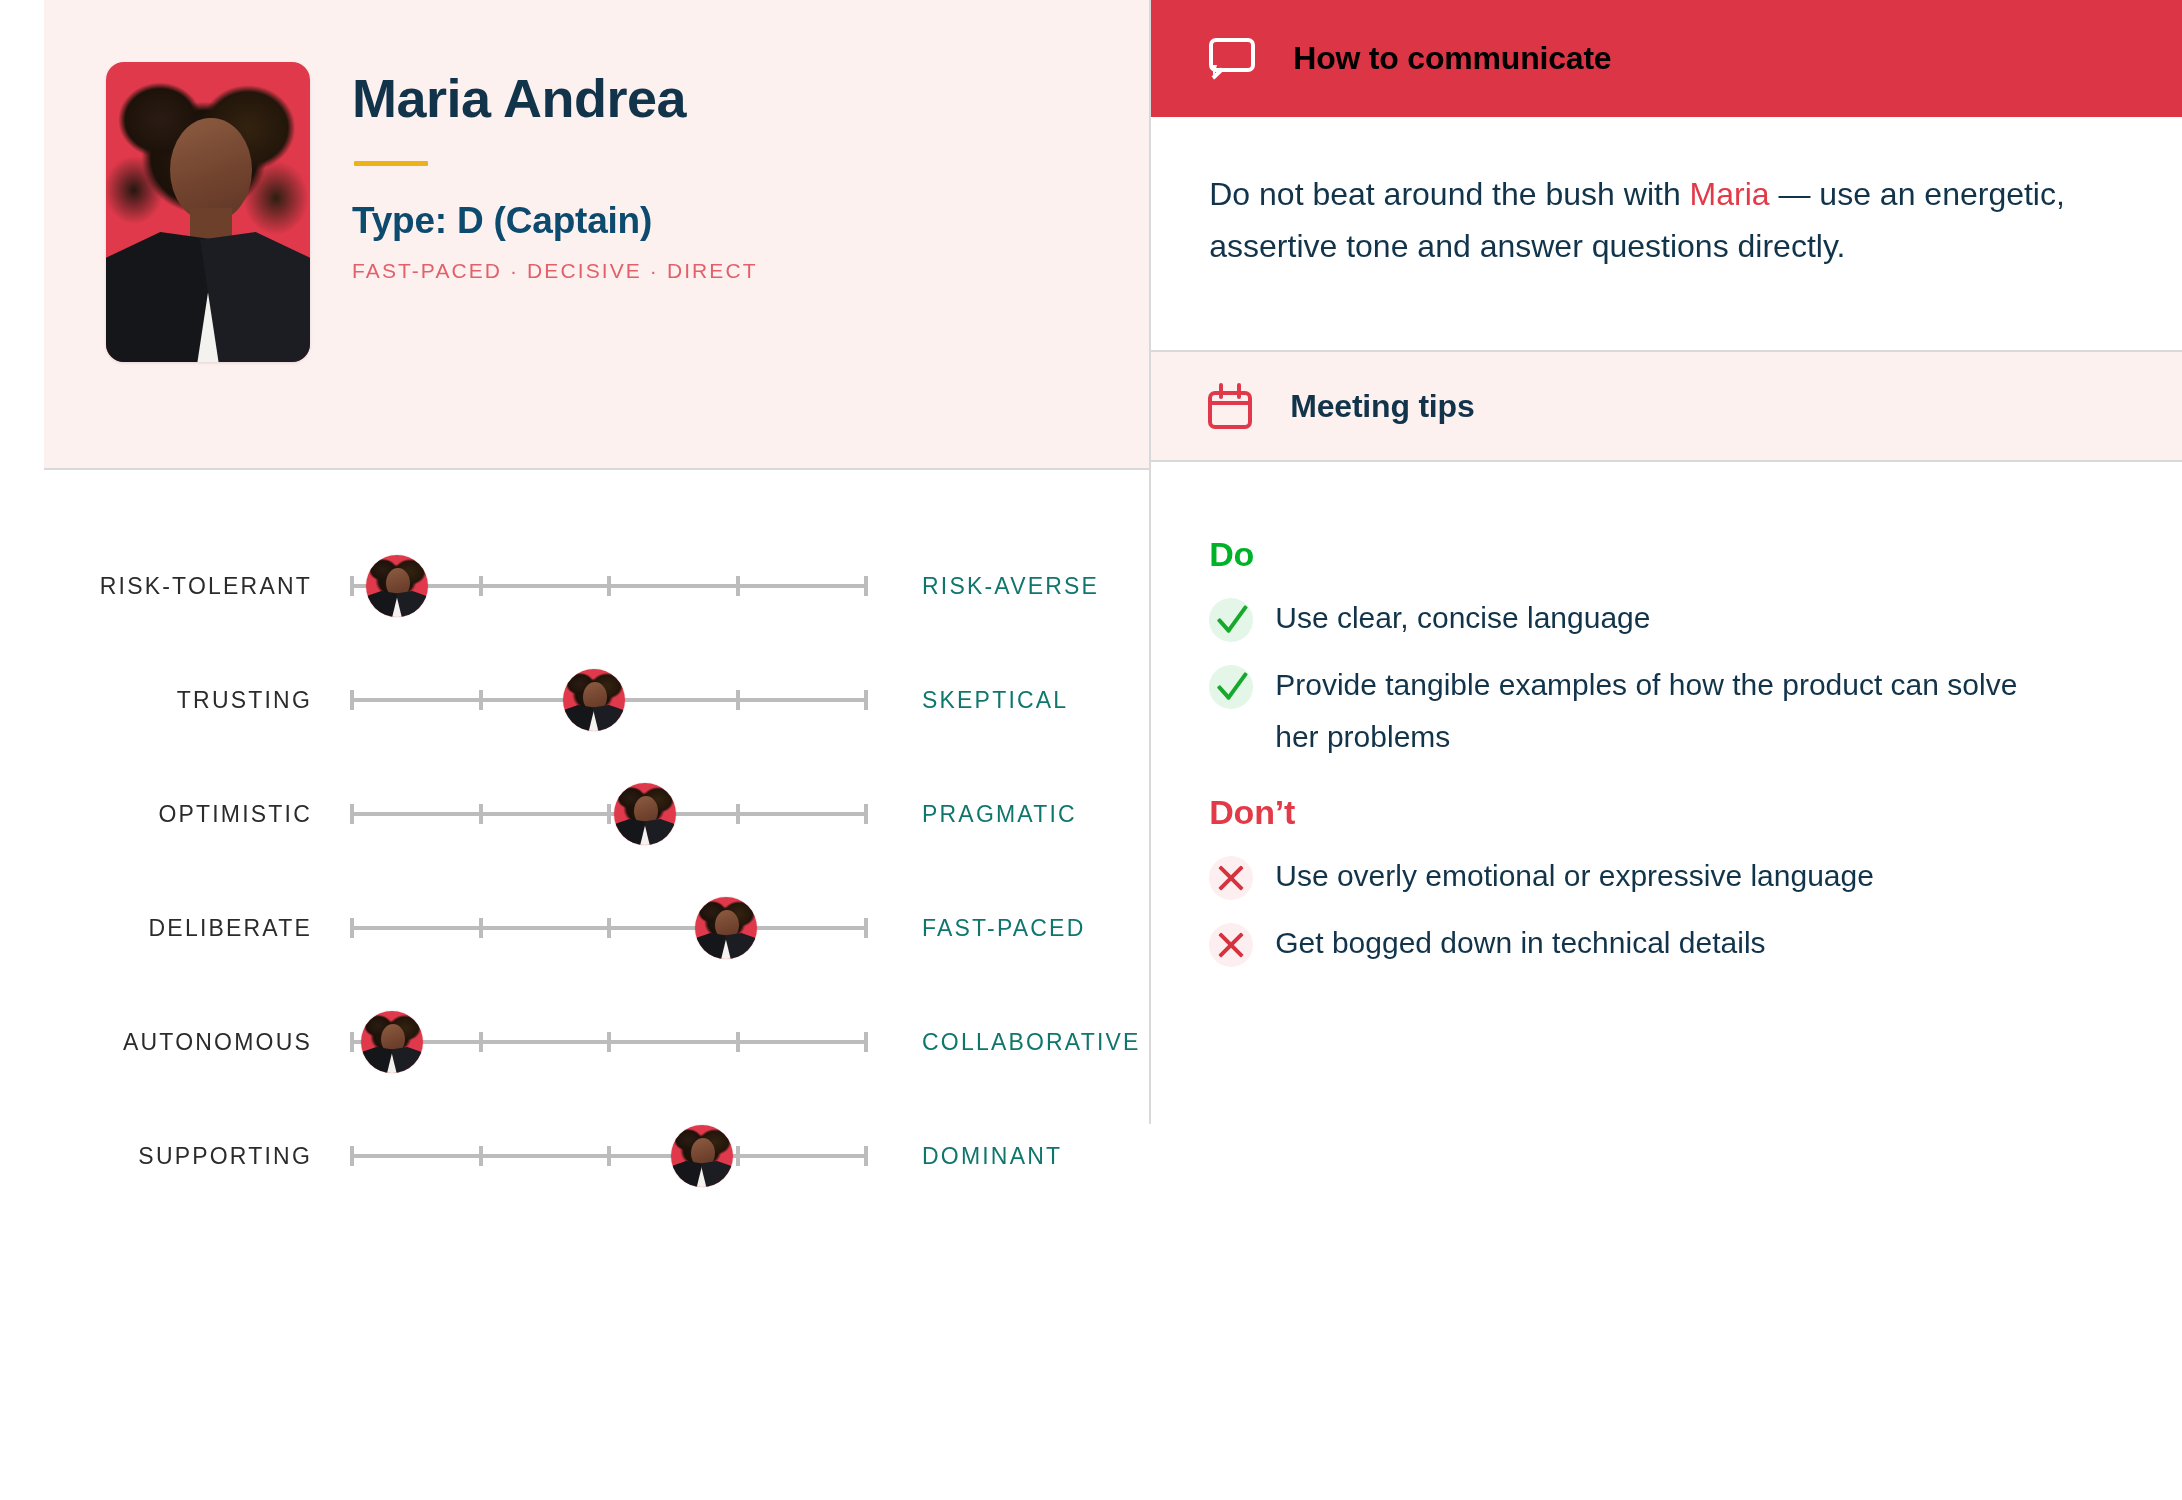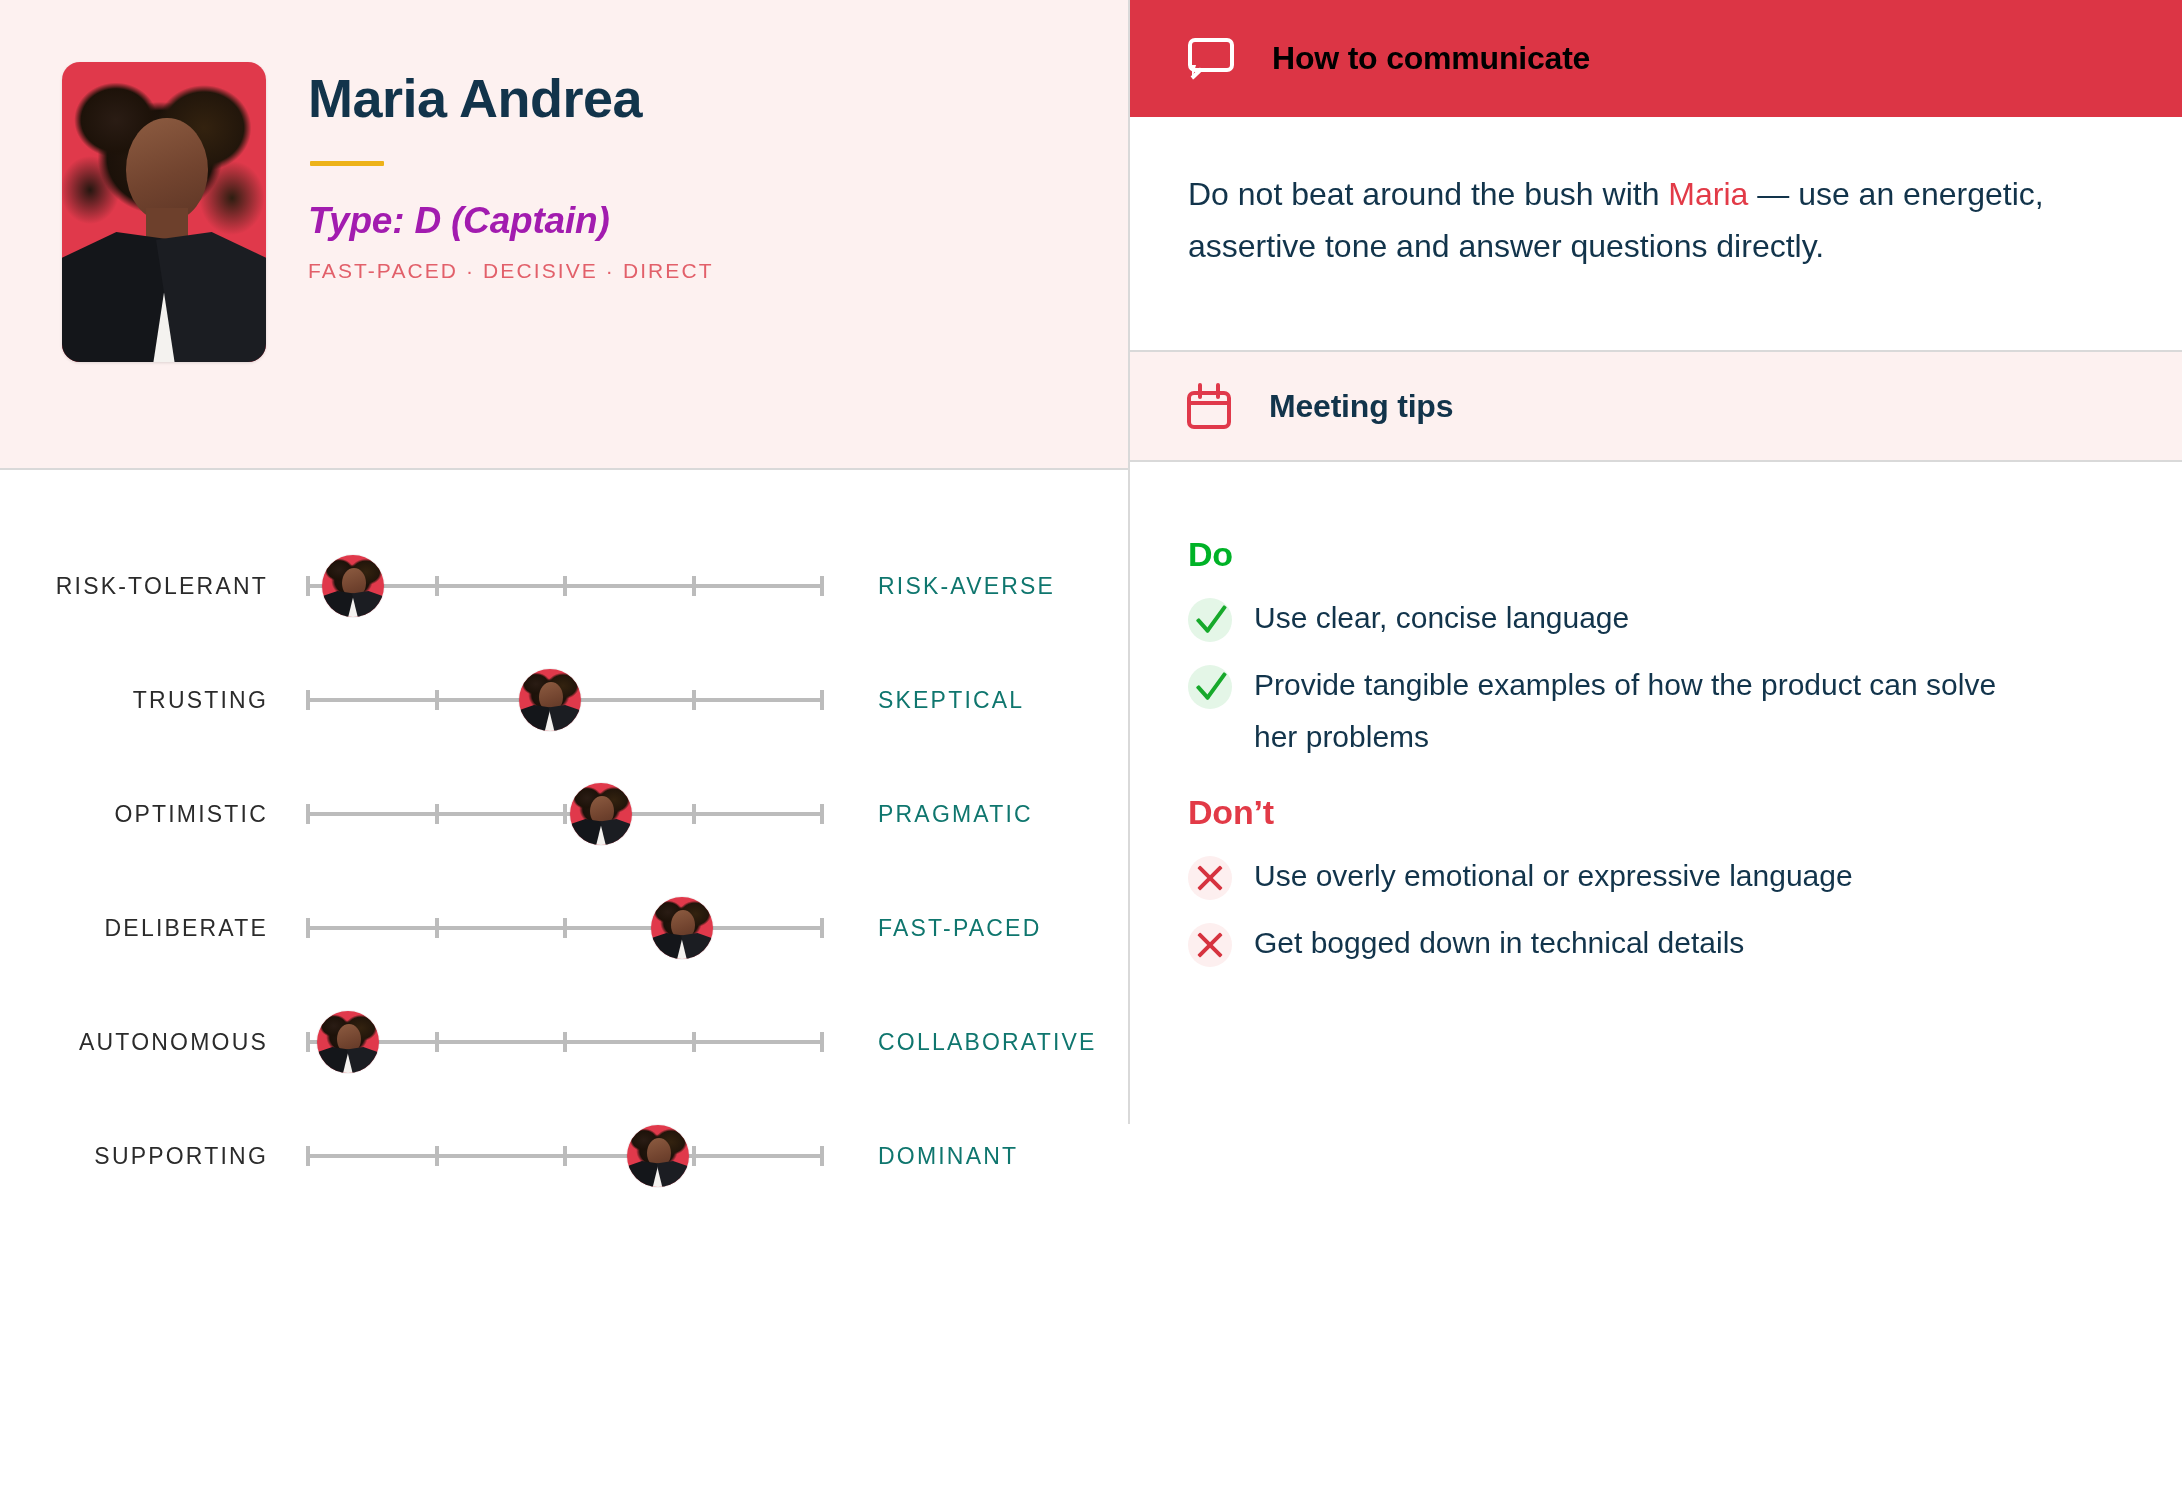--- a/index.html
+++ b/index.html
@@ -15,20 +15,21 @@
     display: flex;
   }
 
   
   .left-col {
     width: 1130px; height: 1124px;
     position: relative;
     display: flex; flex-direction: column;
     border-right: 2px solid #d9d9d9;
     background: #ffffff;
+    margin-left: 44px;
   }
 
   .profile-header {
     height: 470px;
     background: #FDF1F0;
     display: flex;
     align-items: flex-start;
     padding: 62px 0 0 62px;
     border-bottom: 2px solid #d9d9d9;
     position: relative;
@@ -86,23 +87,22 @@
   .profile-text { margin-left: 42px; padding-top: 8px; }
   .profile-name {
     font-size: 54px; font-weight: 700; color: #12344B;
     letter-spacing: -0.5px; line-height: 1.05;
   }
   .gold-rule {
     width: 74px; height: 5px; background: #EDB219;
     margin: 34px 0 34px 2px; border-radius: 1px;
   }
   .profile-type {
-    font-size: 37px; font-weight: 700; color: #a21caf;
+    font-size: 37px; font-weight: 700; color: #0c4a6e;
     letter-spacing: -0.2px;
-    font-style: italic;
   }
   .profile-traits {
     margin-top: 17px;
     font-size: 21px; font-weight: 400; color: #E2606A;
     letter-spacing: 2.1px;
   }
 
   
   .spectrum-area {
     flex: 1;

